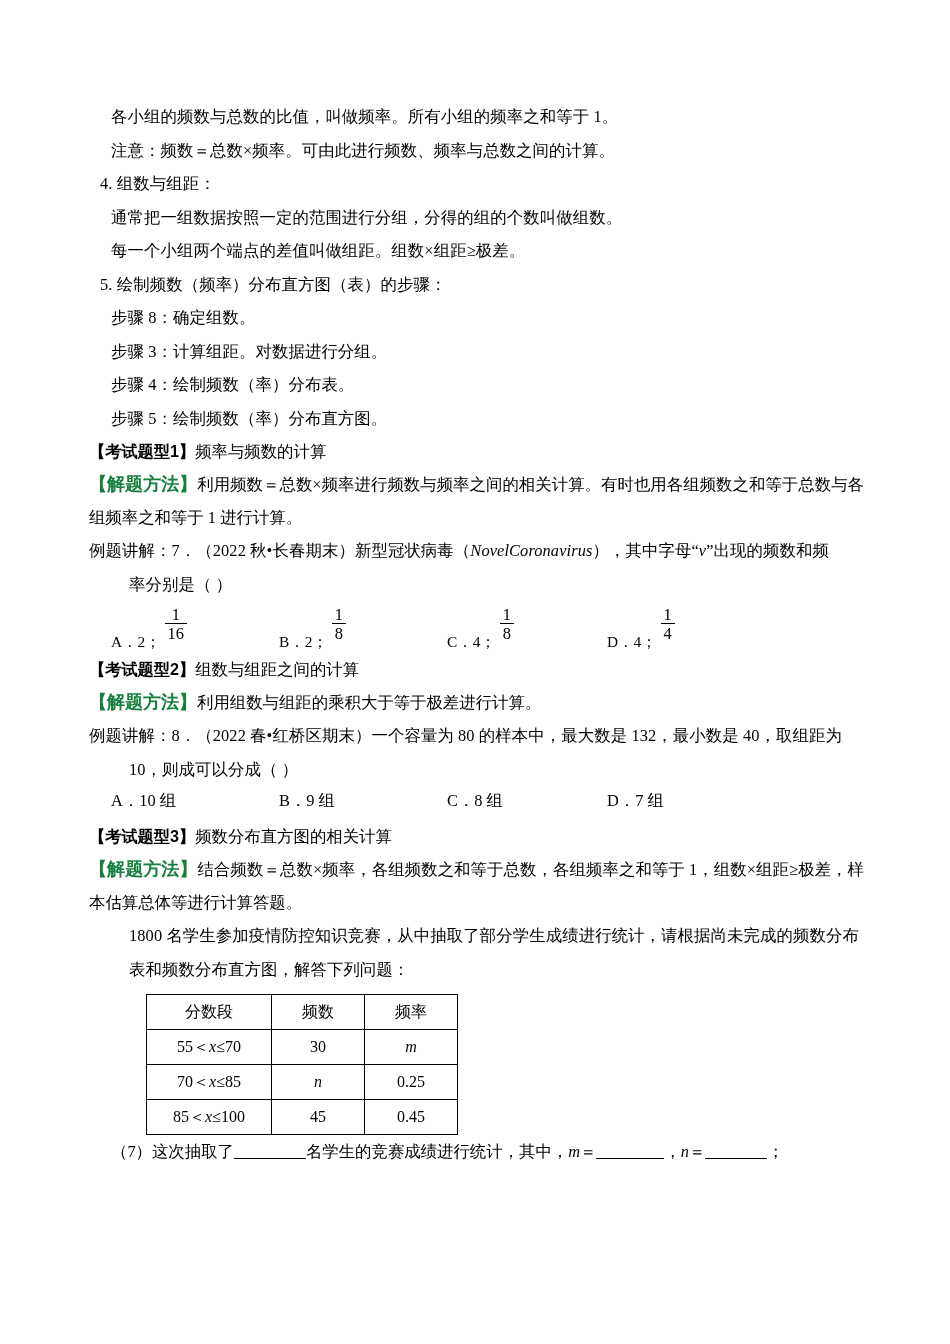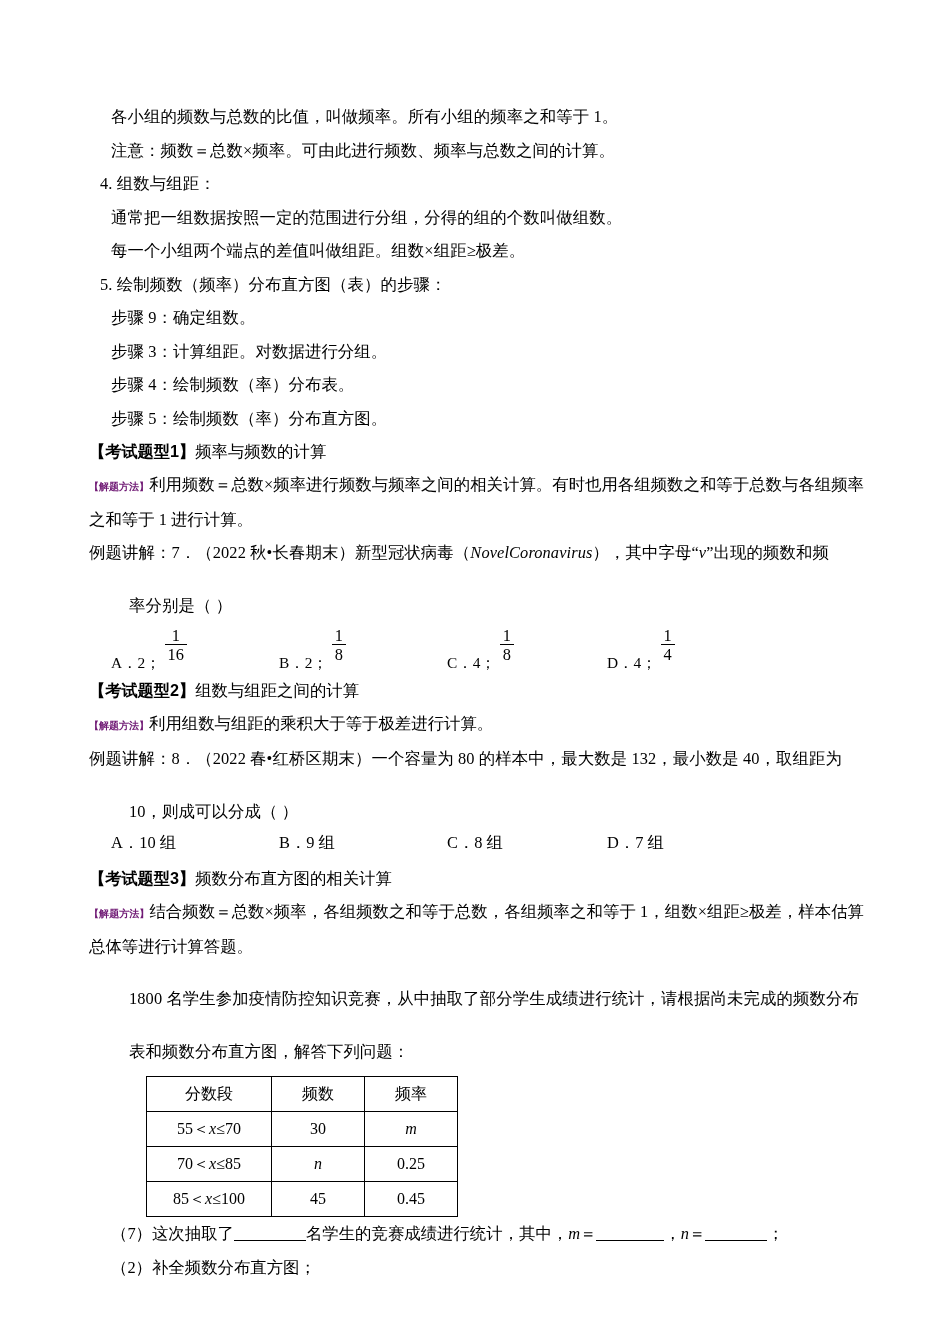--- a/index.html
+++ b/index.html
@@ -31,34 +31,34 @@
 
   
   .line {
     font-size: 16.4px;
     line-height: 33.5px;
     white-space: nowrap;
     letter-spacing: 0.1px;
   }
   .ind1 { padding-left: 22px; }   
   .ind2 { padding-left: 11px; }   
-  .hang { padding-left: 40px; margin-top: 19px; }   
+  .hang { padding-left: 40px; }   
 
   
   .tag-red {
     color: #000000;
     font-weight: bold;
     font-family: "Liberation Sans", "DejaVu Sans", sans-serif;
     font-size: 16.2px;
   }
   .tag-blue {
-    color: #701a75;
+    color: #15803d;
     font-weight: bold;
     font-family: "Liberation Sans", "DejaVu Sans", sans-serif;
-    font-size: 10px;
+    font-size: 18px;
   }
   .heading-line {
     font-size: 16.4px;
     line-height: 32px;
   }
   .method-block {
     font-size: 16.4px;
     line-height: 33px;
     text-align: justify;
   }
@@ -160,21 +160,21 @@
   <div class="content">
 
     <div class="line ind1">各小组的频数与总数的比值，叫做频率。所有小组的频率之和等于 1。</div>
     <div class="line ind1">注意：频数＝总数×频率。可由此进行频数、频率与总数之间的计算。</div>
 
     <div class="line ind2">4. 组数与组距：</div>
     <div class="line ind1">通常把一组数据按照一定的范围进行分组，分得的组的个数叫做组数。</div>
     <div class="line ind1">每一个小组两个端点的差值叫做组距。组数×组距≥极差。</div>
 
     <div class="line ind2">5. 绘制频数（频率）分布直方图（表）的步骤：</div>
-    <div class="line ind1">步骤 9：确定组数。</div>
+    <div class="line ind1">步骤 8：确定组数。</div>
     <div class="line ind1">步骤 3：计算组距。对数据进行分组。</div>
     <div class="line ind1">步骤 4：绘制频数（率）分布表。</div>
     <div class="line ind1">步骤 5：绘制频数（率）分布直方图。</div>
 
     <div class="heading-line">
       <span class="tag-red">【考试题型1】</span><span>频率与频数的计算</span>
     </div>
     <div class="method-block">
       <span class="tag-blue">【解题方法】</span><span>利用频数＝总数×频率进行频数与频率之间的相关计算。有时也用各组频数之和等于总数与各组频率之和等于 1 进行计算。</span>
     </div>
@@ -253,16 +253,15 @@
             <td>45</td>
             <td>0.45</td>
           </tr>
         </tbody>
       </table>
     </div>
 
     <div class="sub-q">
       <span>（7）这次抽取了</span><span class="blank w1"></span><span>名学生的竞赛成绩进行统计，其中，</span><span class="mi">m</span><span>＝</span><span class="blank w2"></span><span>，</span><span class="mi">n</span><span>＝</span><span class="blank w3"></span><span>；</span>
     </div>
-    <div class="sub-q">（2）补全频数分布直方图；</div>
 
   </div>
 </div>
 
 </body></html>

